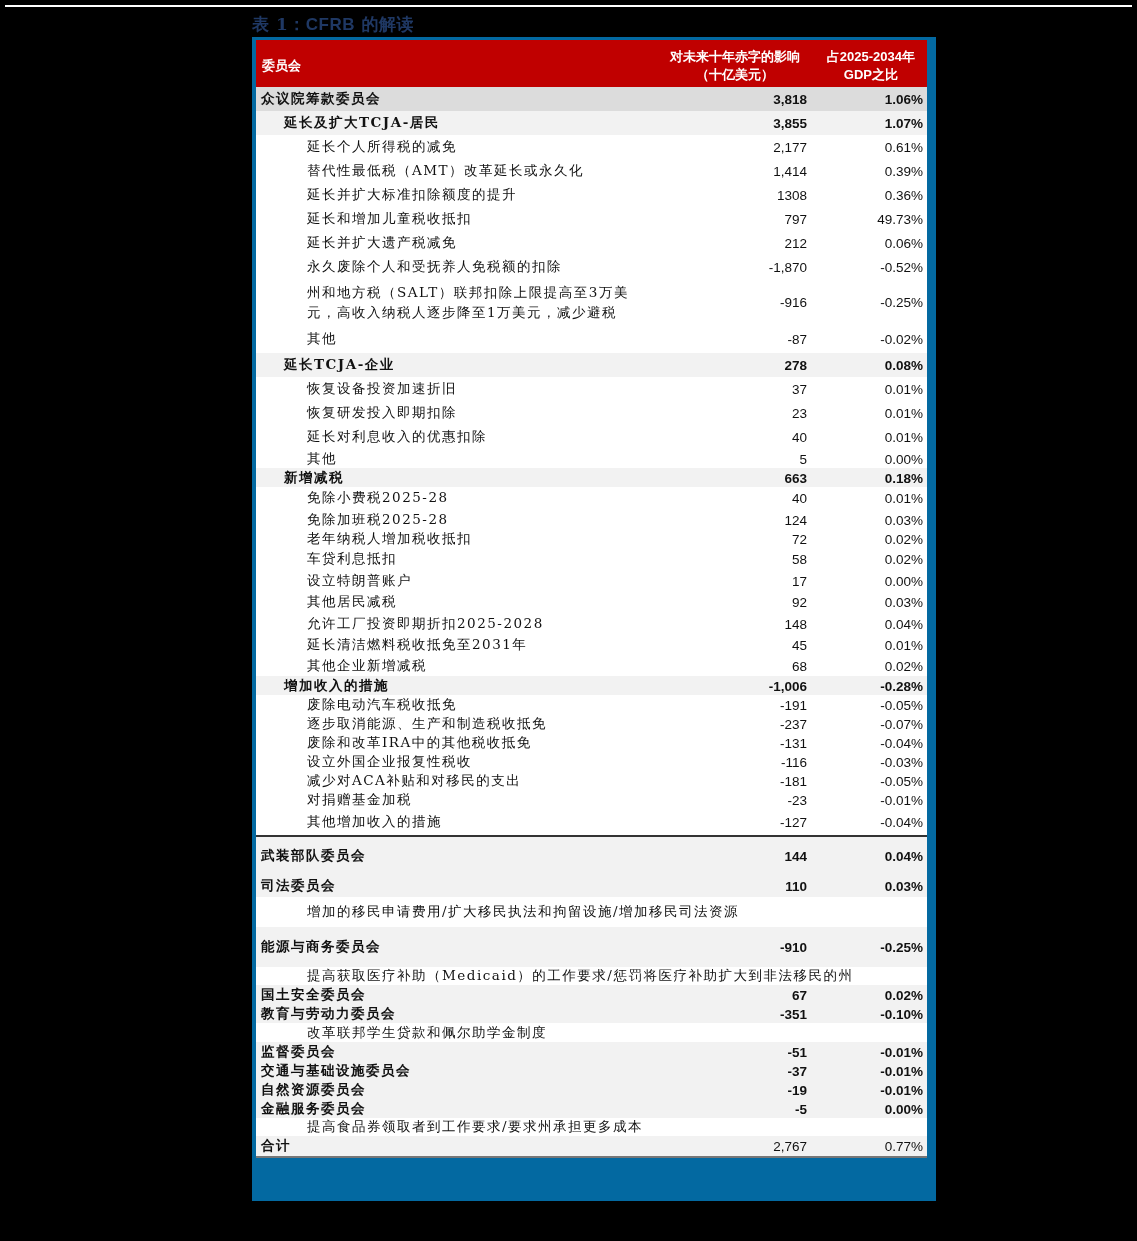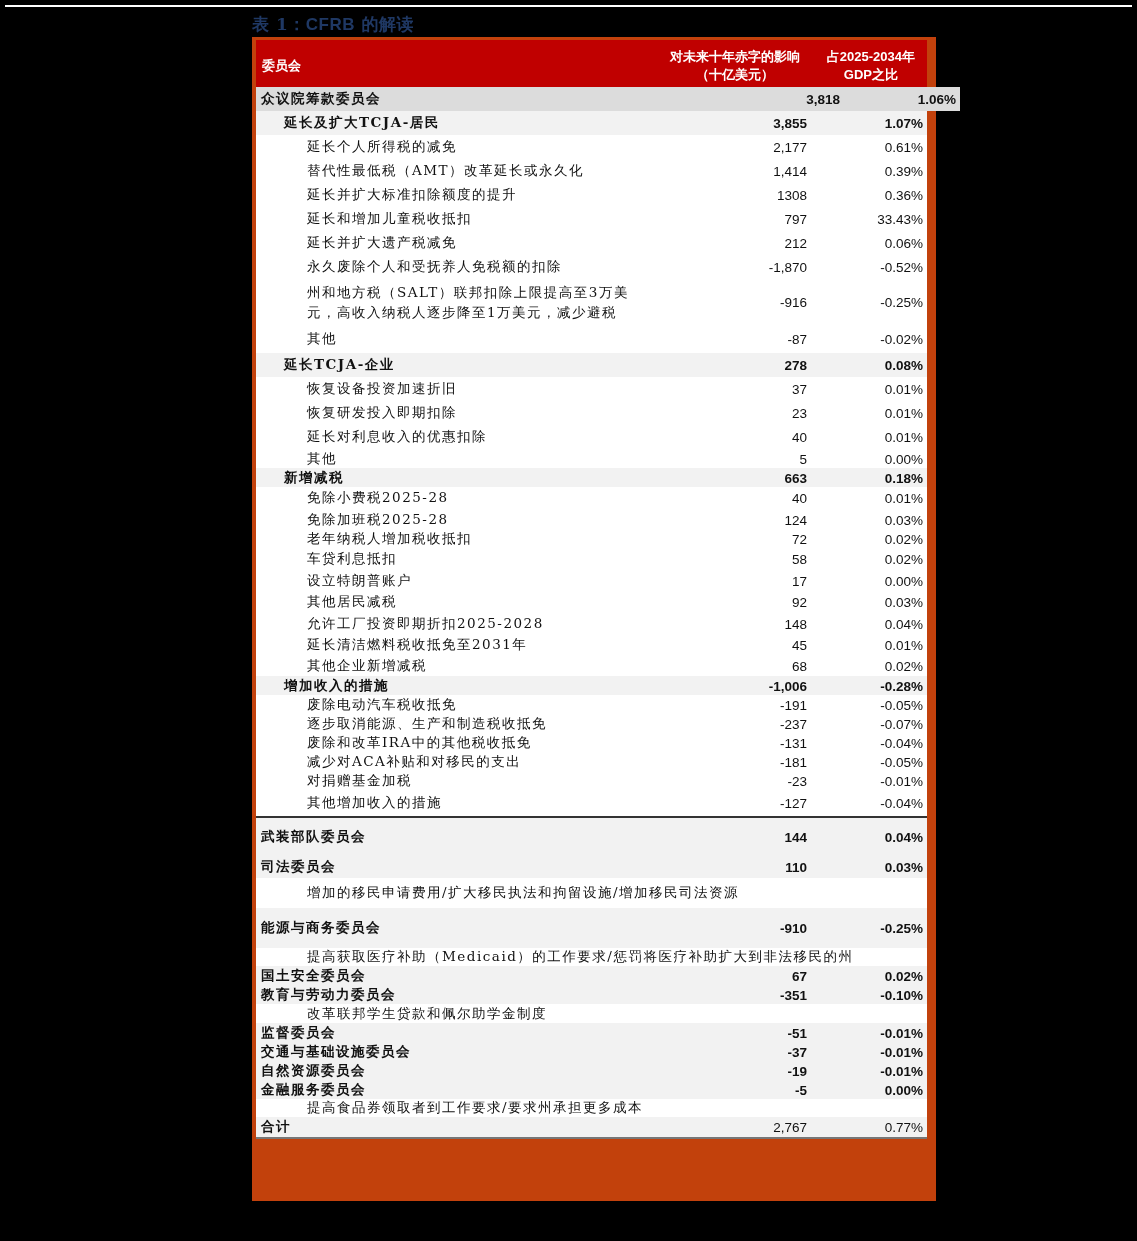--- a/index.html
+++ b/index.html
@@ -7,39 +7,39 @@
     width: 1137px; height: 1241px; background: #000; position: relative; overflow: hidden;
     font-family: "Liberation Sans", "DejaVu Sans", sans-serif;
   }
   .topline { position: absolute; left: 5px; top: 5px; width: 1127px; height: 2px; background: #fff; }
   .title {
     position: absolute; left: 252px; top: 13px; font-size: 17px; font-weight: bold;
     color: #1f3864; letter-spacing: 0.5px; font-family: "DejaVu Serif", serif;
   }
   .title .en { font-family: "Liberation Sans", sans-serif; }
   .panel {
-    position: absolute; left: 252px; top: 37px; width: 684px; height: 1164px; background: #c2410c;
+    position: absolute; left: 252px; top: 37px; width: 684px; height: 1164px; background: #0369a1;
   }
   .table { position: absolute; left: 4px; top: 3px; width: 671px; }
   .hdr {
     background: #c00000; color: #fff; height: 47px; position: relative; font-weight: bold;
   }
   .hdr .c1 { position: absolute; left: 6px; top: 17px; font-size: 13px; font-family: "DejaVu Serif", serif; }
   .hdr .c2 { position: absolute; right: 127px; top: 8px; font-size: 13px; text-align: center; line-height: 18px; font-family: "DejaVu Serif", serif; }
   .hdr .c3 { position: absolute; right: 12px; top: 8px; font-size: 13px; text-align: center; line-height: 18px; }
   .row { position: relative; width: 100%; font-size: 13.5px; color: #111; }
   .row .lbl { position: absolute; top: 50%; transform: translateY(-50%); font-family: "DejaVu Serif", serif; letter-spacing: 1.5px; white-space: nowrap; }
   .row .v1 { position: absolute; right: 120px; top: 50%; transform: translateY(-50%); }
   .row .v2 { position: absolute; right: 4px; top: 50%; transform: translateY(-50%); }
   .lvl0 .lbl { left: 5px; font-weight: bold; }
   .lvl1 .lbl { left: 28px; font-weight: bold; }
   .lvl2 .lbl { left: 51px; }
   .note .lbl { left: 51px; }
   .bold .v1, .bold .v2 { font-weight: bold; }
-  .g1 { background: #dcdcdc; padding-left: 33px; }
+  .g1 { background: #dcdcdc; }
   .g2 { background: #f2f2f2; }
   .wht { background: #fff; }
   .multi .lbl { white-space: normal; line-height: 20px; width: 330px; }
   .sep { height: 2px; background: #333; }
   .total { border-bottom: 2px solid #777; }
 </style>
 </head>
 <body>
 
 <div class="topline"></div>
@@ -83,21 +83,21 @@
           <div class="v2">0.39%</div>
         </div>
         <div class="row wht lvl2" style="height: 24px;">
           <div class="lbl">延长并扩大标准扣除额度的提升</div>
           <div class="v1">1308</div>
           <div class="v2">0.36%</div>
         </div>
         <div class="row wht lvl2" style="height: 24px;">
           <div class="lbl">延长和增加儿童税收抵扣</div>
           <div class="v1">797</div>
-          <div class="v2">33.43%</div>
+          <div class="v2">49.73%</div>
         </div>
         <div class="row wht lvl2" style="height: 24px;">
           <div class="lbl">延长并扩大遗产税减免</div>
           <div class="v1">212</div>
           <div class="v2">0.06%</div>
         </div>
         <div class="row wht lvl2" style="height: 24px;">
           <div class="lbl">永久废除个人和受抚养人免税额的扣除</div>
           <div class="v1">-1,870</div>
           <div class="v2">-0.52%</div>
@@ -199,20 +199,25 @@
         </div>
         <div class="row wht lvl2" style="height: 19px;">
           <div class="lbl">逐步取消能源、生产和制造税收抵免</div>
           <div class="v1">-237</div>
           <div class="v2">-0.07%</div>
         </div>
         <div class="row wht lvl2" style="height: 19px;">
           <div class="lbl">废除和改革IRA中的其他税收抵免</div>
           <div class="v1">-131</div>
           <div class="v2">-0.04%</div>
+        </div>
+        <div class="row wht lvl2" style="height: 19px;">
+          <div class="lbl">设立外国企业报复性税收</div>
+          <div class="v1">-116</div>
+          <div class="v2">-0.03%</div>
         </div>
         <div class="row wht lvl2" style="height: 19px;">
           <div class="lbl">减少对ACA补贴和对移民的支出</div>
           <div class="v1">-181</div>
           <div class="v2">-0.05%</div>
         </div>
         <div class="row wht lvl2" style="height: 19px;">
           <div class="lbl">对捐赠基金加税</div>
           <div class="v1">-23</div>
           <div class="v2">-0.01%</div>

